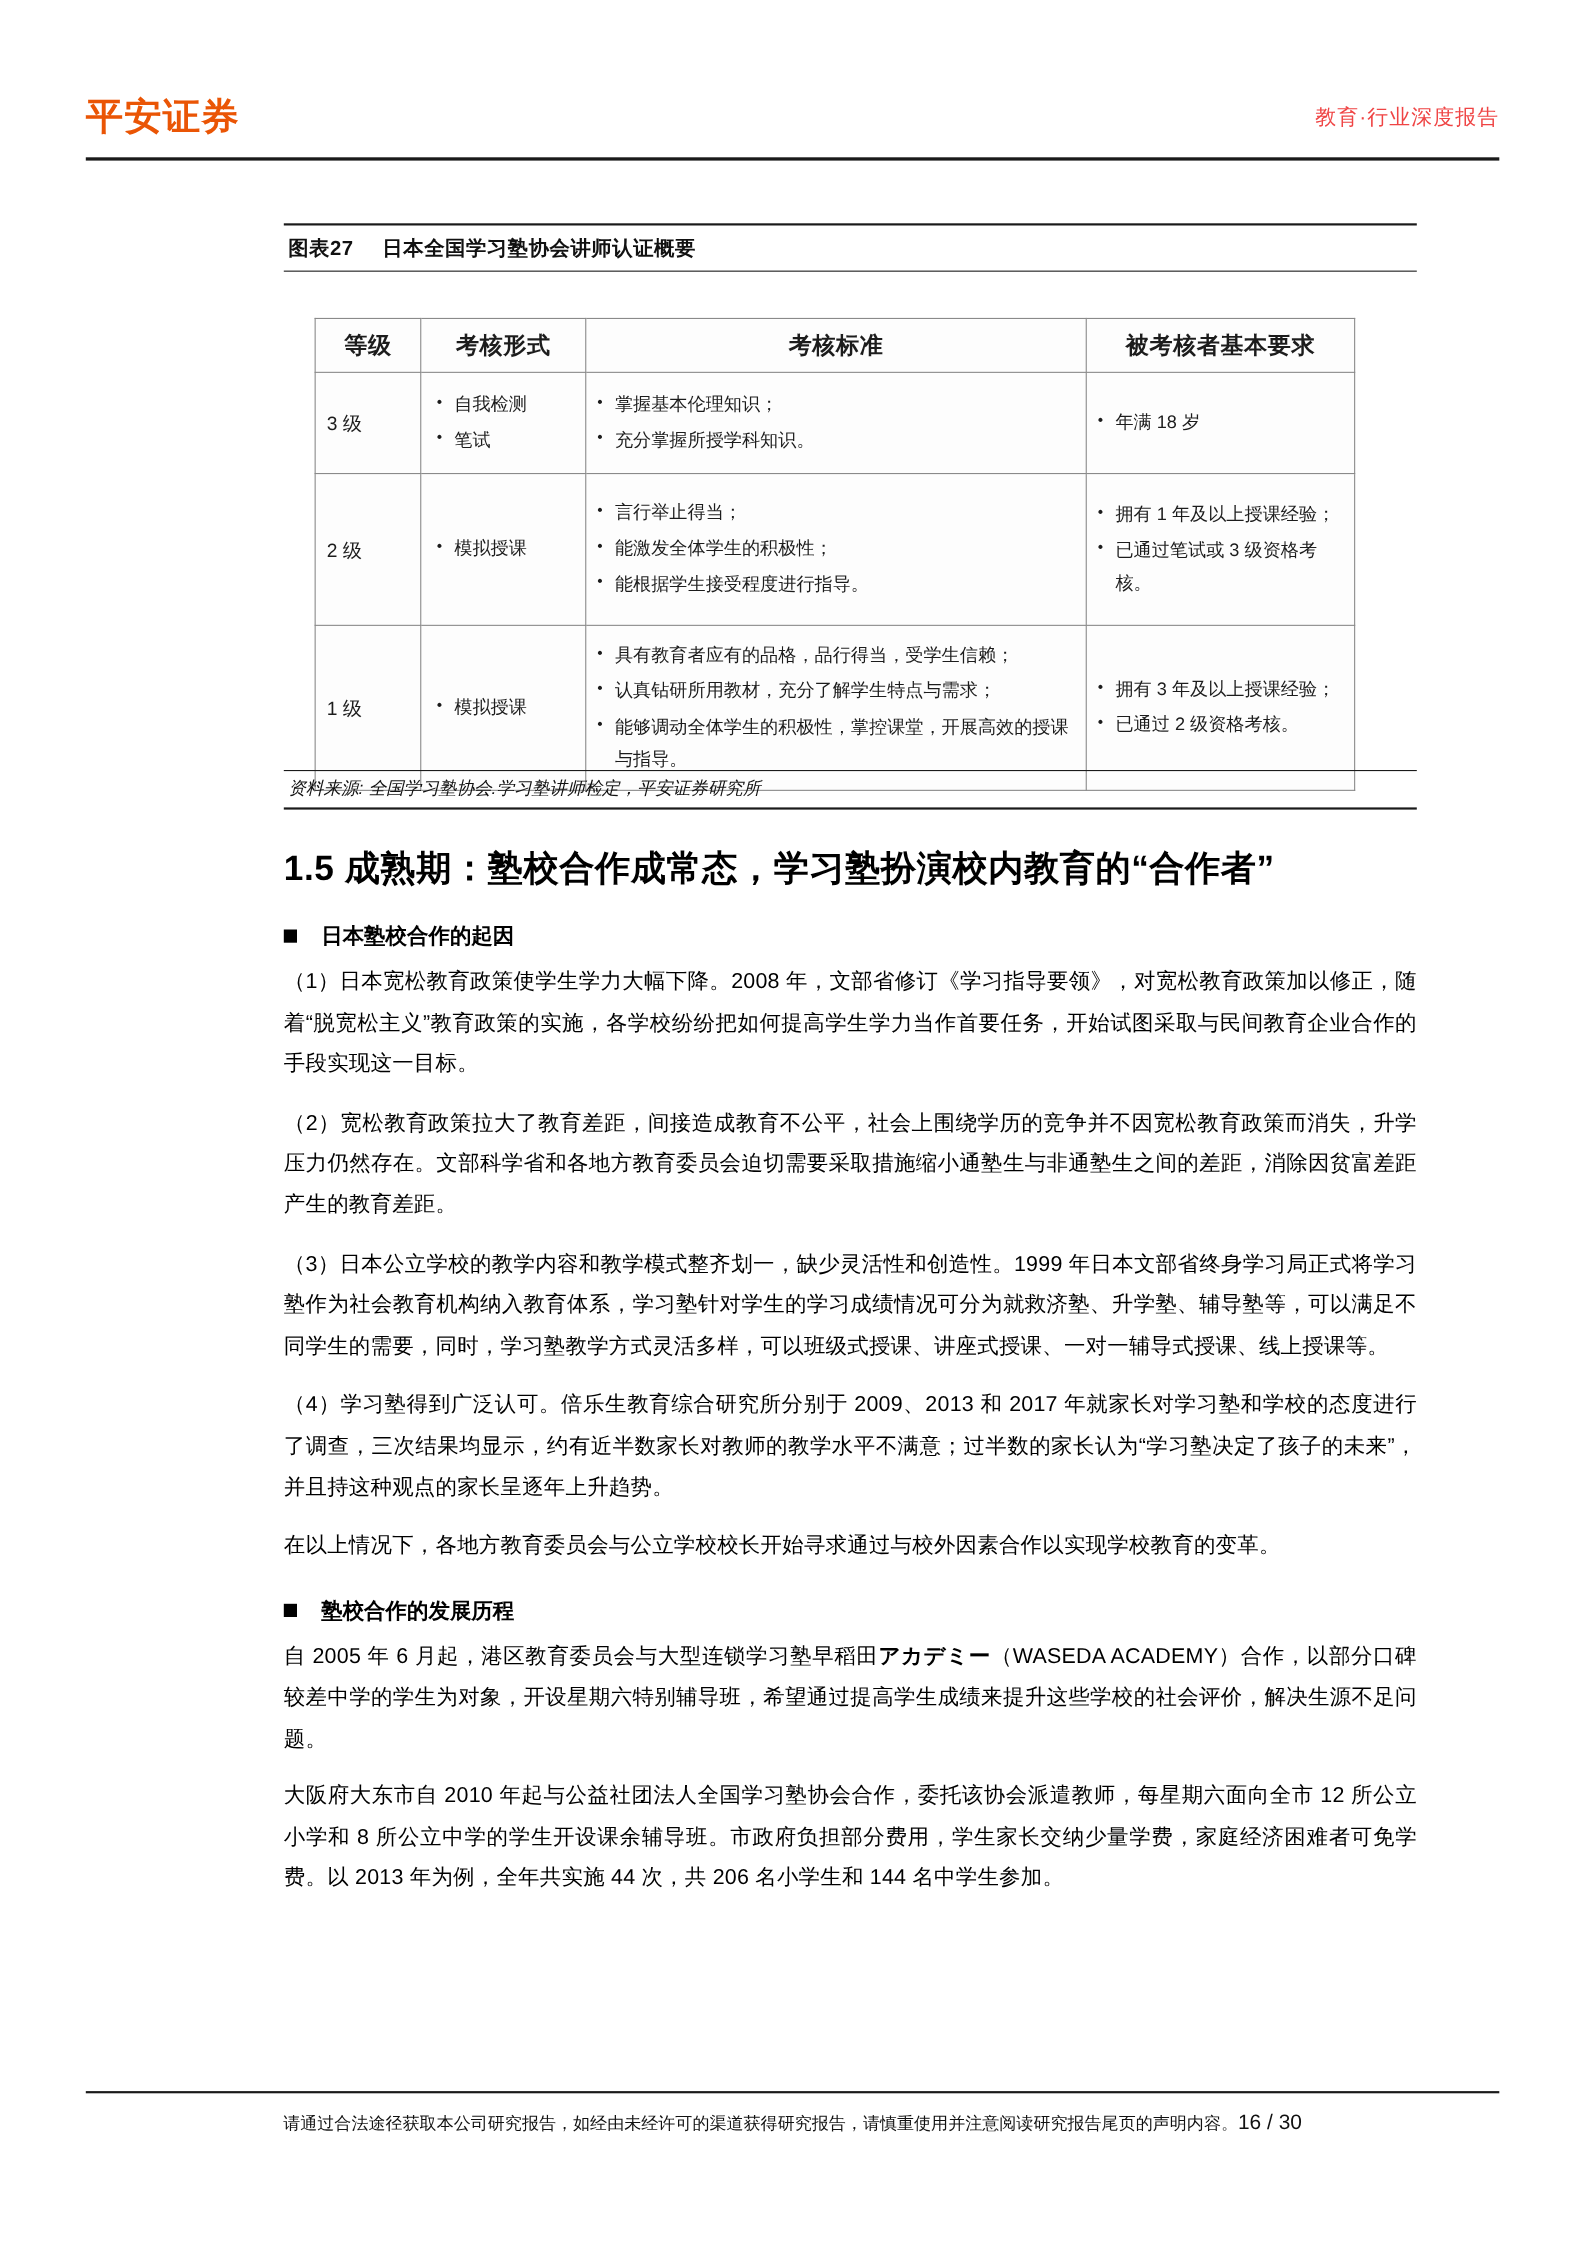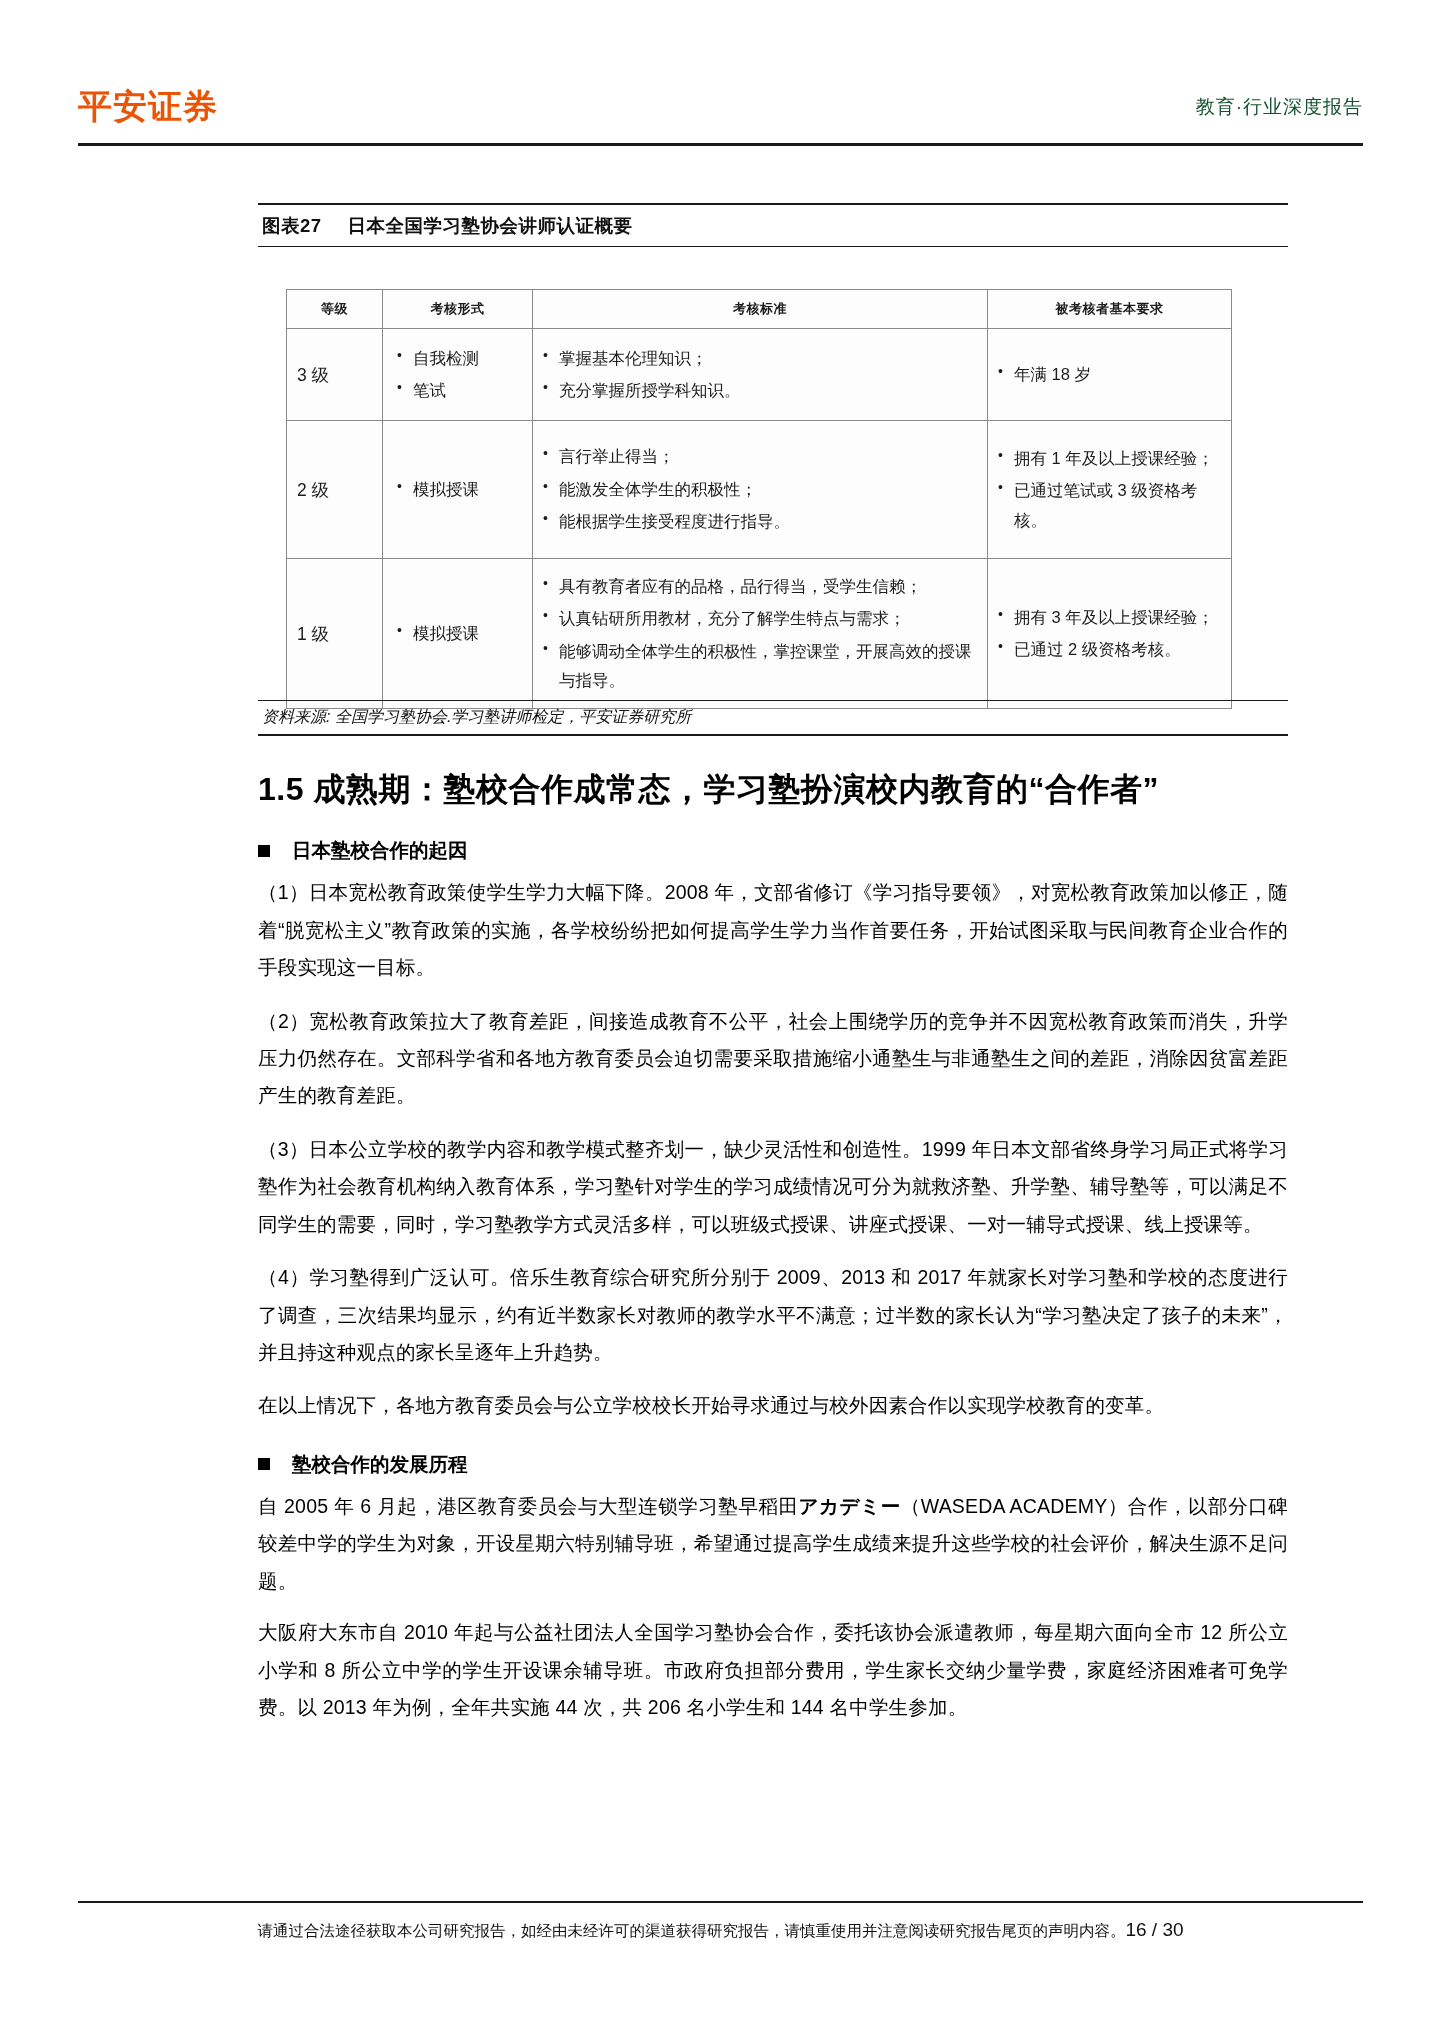--- a/index.html
+++ b/index.html
@@ -41,21 +41,21 @@
     color: #ea5505;
     letter-spacing: 1px;
     line-height: 40px;
   }
   .header-right {
     position: absolute;
     right: 0;
     top: 8px;
     font-family: "Liberation Sans", "DejaVu Sans", sans-serif;
     font-size: 19px;
-    color: #14532d;
+    color: #ef4444;
     letter-spacing: 1px;
   }
   .header-rule {
     position: absolute;
     left: 78px;
     top: 143px;
     width: 1285px;
     height: 0;
     border-top: 3px solid #1a1a1a;
   }
@@ -101,21 +101,21 @@
     font-family: "Liberation Sans", "DejaVu Sans", sans-serif;
     color: #1c1c1c;
   }
   table.cert td, table.cert th {
     border: 1.5px solid #8a8a8a;
     vertical-align: middle;
     padding: 9px 10px;
   }
   table.cert thead th {
     text-align: center;
-    font-size: 13px;
+    font-size: 21px;
     font-weight: bold;
     padding: 10px 6px;
     letter-spacing: 0.5px;
   }
   .col-grade  { width: 96px; }
   .col-form   { width: 150px; }
   .col-crit   { width: 455px; }
   .col-req    { width: 244px; }
 
   td.grade {

